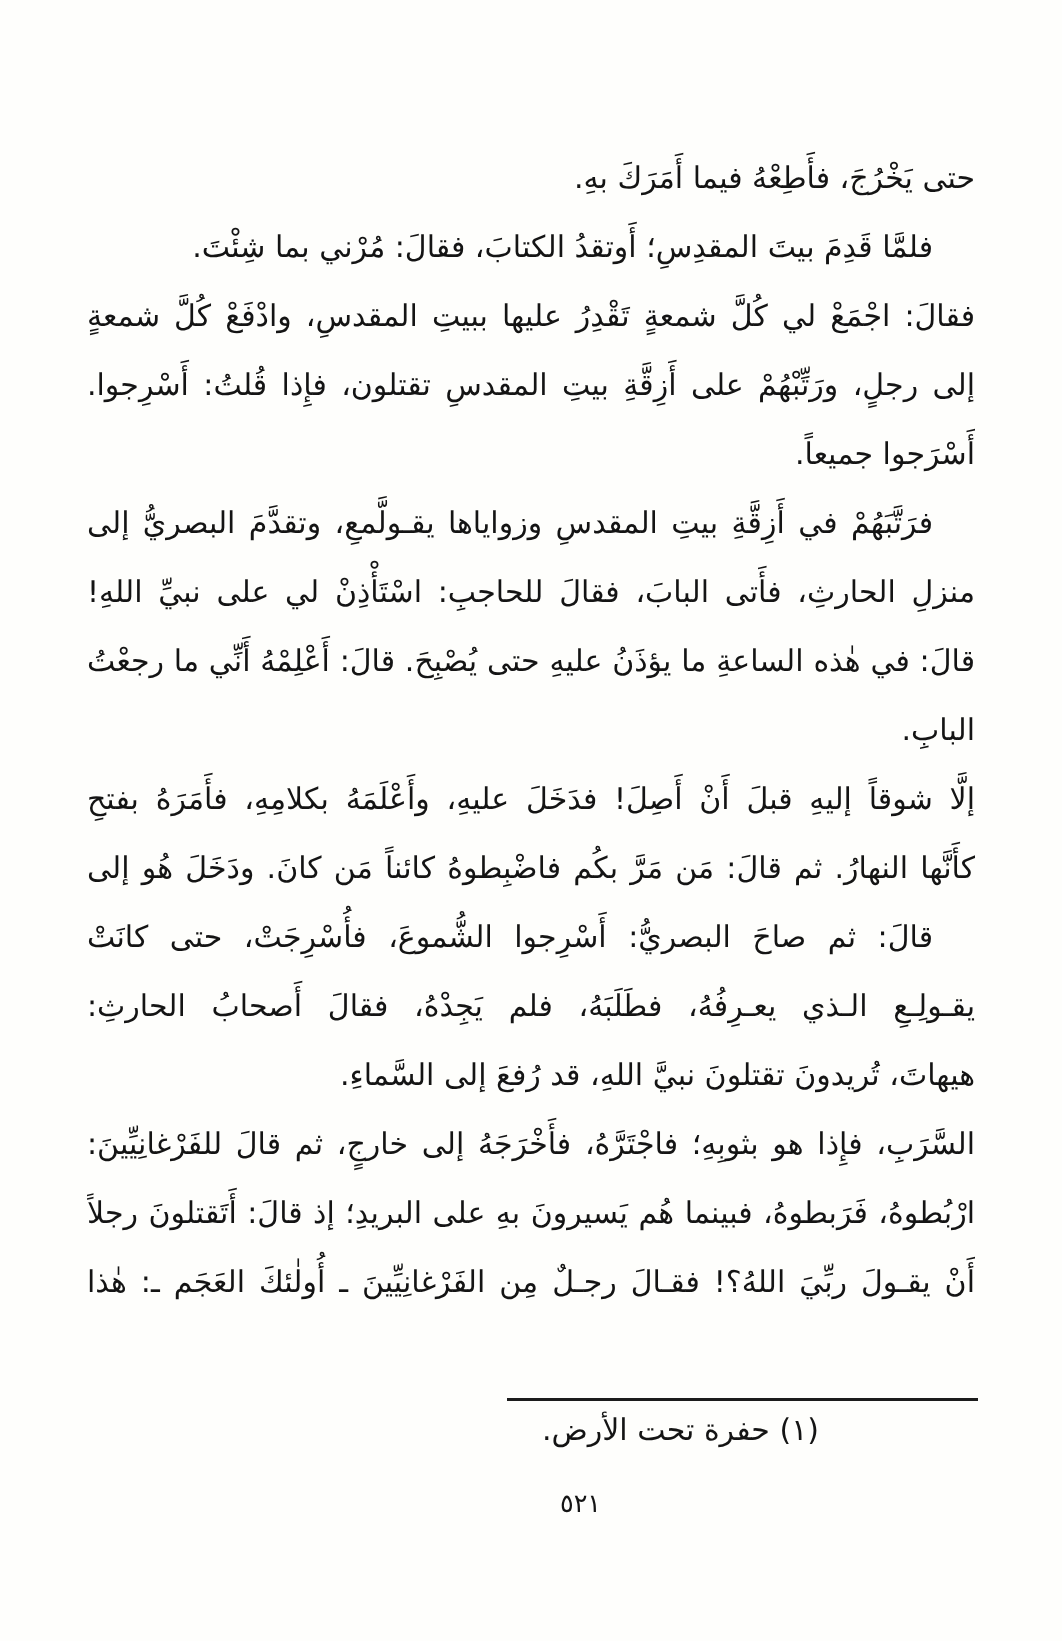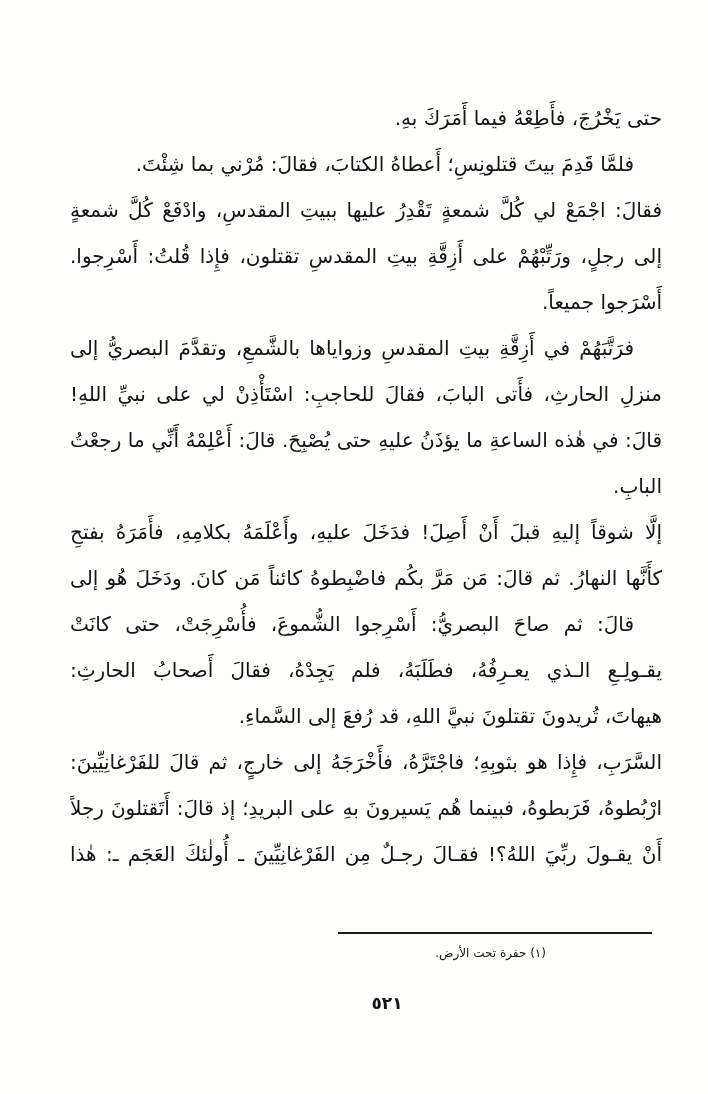--- a/index.html
+++ b/index.html
@@ -12,21 +12,21 @@
     position:relative;
     width:708px;height:1094px;
     background:#fefefc;
     color:#141414;
     direction:rtl;
     overflow:hidden;
   }
   .text-block{
     position:absolute;
     top:95px;
-    right:46px;
+    right:58px;
     width:592px;
   }
   .line{
     direction:rtl;
     unicode-bidi:embed;
     font-size:20px;
     line-height:46px;
     height:46px;
     white-space:nowrap;
     overflow:hidden;
@@ -50,48 +50,48 @@
     top:932px;
     right:56px;
     width:314px;
     height:2px;
     background:#1c1c1c;
   }
   .fn-text{
     position:absolute;
     top:938px;
     right:162px;
-    font-size:12px;
+    font-size:20px;
     line-height:30px;
     direction:rtl;
     white-space:nowrap;
   }
   .page-number{
     position:absolute;
     top:993px;
     left:66px;
     right:0;
     text-align:center;
     font-size:17px;
-    font-weight:bold;
+    font-weight:normal;
     letter-spacing:2px;
   }
 </style>
 </head>
 <body>
 
 <div class="page">
 
   <main class="text-block">
     <div class="line">حتى يَخْرُجَ، فأَطِعْهُ فيما أَمَرَكَ بهِ.</div>
-    <div class="line indent">فلمَّا قَدِمَ بيتَ قتلونِسِ؛ أَعطاهُ الكتابَ، فقالَ: مُرْني بما شِئْتَ.</div>
+    <div class="line indent">فلمَّا قَدِمَ بيتَ المقدِسِ؛ أَوتقدُ الكتابَ، فقالَ: مُرْني بما شِئْتَ.</div>
     <div class="line just">فقالَ: اجْمَعْ لي كُلَّ شمعةٍ تَقْدِرُ عليها ببيتِ المقدسِ، وادْفَعْ كُلَّ شمعةٍ</div>
     <div class="line just">إلى رجلٍ، ورَتِّبْهُمْ على أَزِقَّةِ بيتِ المقدسِ تقتلون، فإِذا قُلتُ: أَسْرِجوا.</div>
     <div class="line">أَسْرَجوا جميعاً.</div>
-    <div class="line just indent">فرَتَّبَهُمْ في أَزِقَّةِ بيتِ المقدسِ وزواياها بالشَّمعِ، وتقدَّمَ البصريُّ إلى</div>
+    <div class="line just indent">فرَتَّبَهُمْ في أَزِقَّةِ بيتِ المقدسِ وزواياها يقـولَّمعِ، وتقدَّمَ البصريُّ إلى</div>
     <div class="line just">منزلِ الحارثِ، فأَتى البابَ، فقالَ للحاجبِ: اسْتَأْذِنْ لي على نبيِّ اللهِ!</div>
     <div class="line just">قالَ: في هٰذه الساعةِ ما يؤذَنُ عليهِ حتى يُصْبِحَ. قالَ: أَعْلِمْهُ أَنِّي ما رجعْتُ</div>
     <div class="line">البابِ.</div>
     <div class="line just">إلَّا شوقاً إليهِ قبلَ أَنْ أَصِلَ! فدَخَلَ عليهِ، وأَعْلَمَهُ بكلامِهِ، فأَمَرَهُ بفتحِ</div>
     <div class="line just">كأَنَّها النهارُ. ثم قالَ: مَن مَرَّ بكُم فاضْبِطوهُ كائناً مَن كانَ. ودَخَلَ هُو إلى</div>
     <div class="line just indent">قالَ: ثم صاحَ البصريُّ: أَسْرِجوا الشُّموعَ، فأُسْرِجَتْ، حتى كانَتْ</div>
     <div class="line just">يقـولِـعِ الـذي يعـرِفُهُ، فطَلَبَهُ، فلم يَجِدْهُ، فقالَ أَصحابُ الحارثِ:</div>
     <div class="line">هيهاتَ، تُريدونَ تقتلونَ نبيَّ اللهِ، قد رُفعَ إلى السَّماءِ.</div>
     <div class="line just">السَّرَبِ، فإِذا هو بثوبِهِ؛ فاجْتَرَّهُ، فأَخْرَجَهُ إلى خارجٍ، ثم قالَ للفَرْغانِيِّينَ:</div>
     <div class="line just">ارْبُطوهُ، فَرَبطوهُ، فبينما هُم يَسيرونَ بهِ على البريدِ؛ إذ قالَ: أَتَقتلونَ رجلاً</div>

